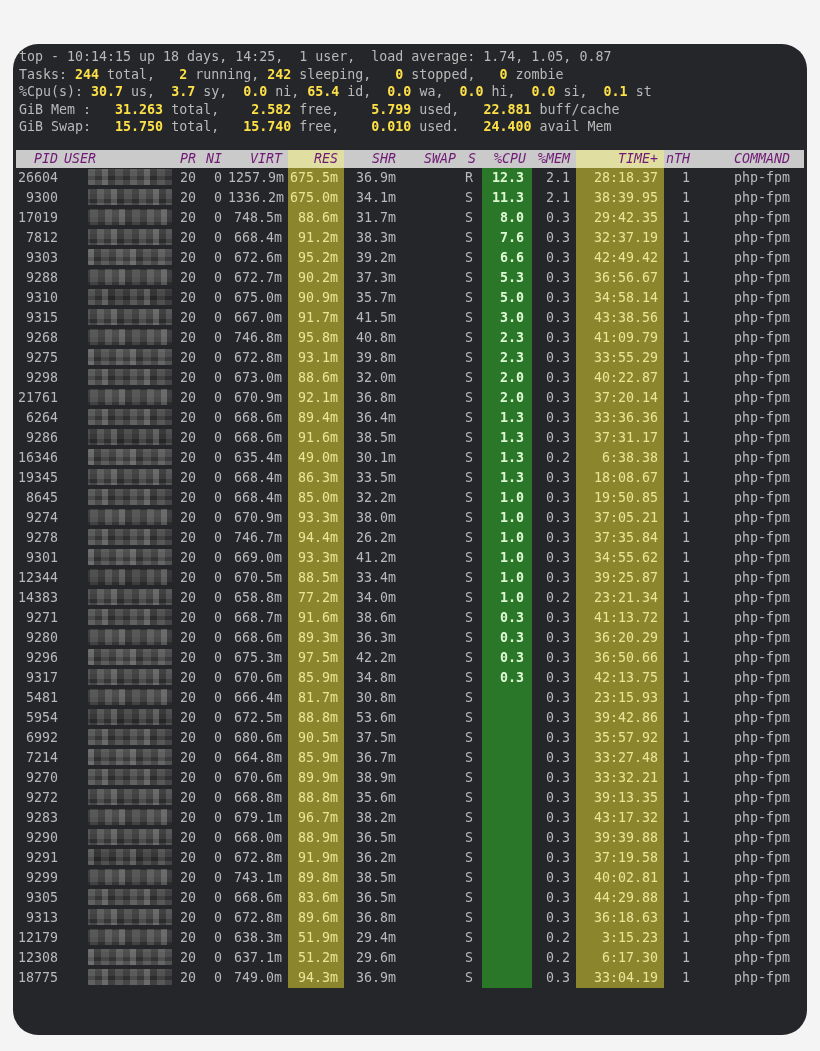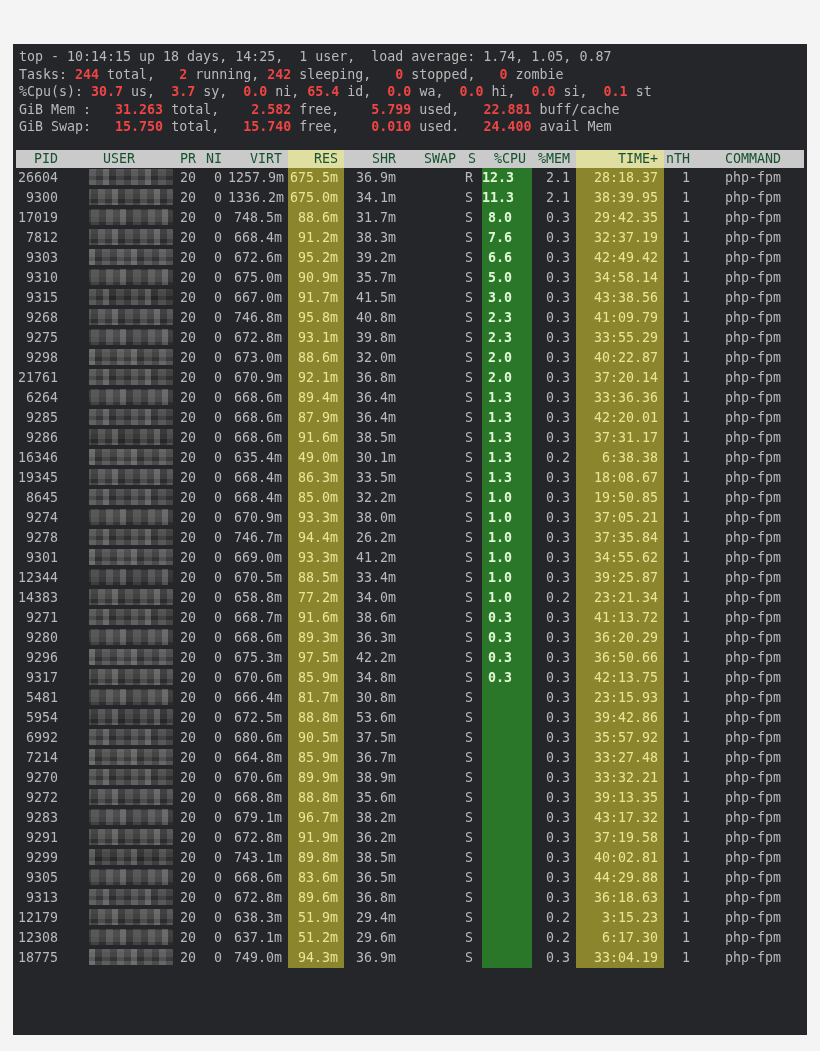--- a/index.html
+++ b/index.html
@@ -1,35 +1,35 @@
 <!DOCTYPE html>
 <html><head>
 <meta charset="utf-8">
 <style>
   * { margin:0; padding:0; box-sizing:border-box; }
   html,body { width:820px; background:#f4f4f4; }
   .page { position:relative; width:820px; height:1051px; background:#f4f4f4; overflow:hidden;
           font-family:"DejaVu Sans Mono","Liberation Mono",monospace; }
   .terminal { position:absolute; left:13px; top:44px; width:794px; height:991px;
-              background:#25262a; overflow:hidden; }
+              background:#25262a; overflow:hidden;border-radius:25px; }
   .summary { padding:4px 0 0 6px; font-size:13.3px; line-height:17.6px;
              color:#b9b9b9; white-space:pre; }
-  .summary b { color:#ef4444; font-weight:bold; }
+  .summary b { color:#fde047; font-weight:bold; }
   .spacer { height:14px; }
   table { border-collapse:collapse; table-layout:fixed; width:788px; margin-left:3px; }
   th, td { font-size:13.3px; font-weight:normal; height:17.63px; padding:0 6px 0 0;
            white-space:pre; overflow:hidden; text-align:right; color:#b9b9b9; }
-  thead th { background:#cacaca; color:#14532d; }
+  thead th { background:#cacaca; color:#701a75;font-style:italic; }
   thead th.hl { background:#e1dea1; }
-  td.c-user, th.c-user { text-align:center; padding:0; }
-  td.c-command, th.c-command { padding-right:23px; }
+  td.c-user, th.c-user { text-align:left; padding:0; }
+  td.c-command, th.c-command { padding-right:14px; }
   td.olive { background:#8b852d; color:#eae597; }
   td.green { background:#2a772a; color:#def8d2; font-weight:bold; }
   td.c-s { padding-right:9px; }
-  td.c-cpu { padding-right:20px; }
+  td.c-cpu { padding-right:8px; }
   .blur { display:inline-block; width:84px; height:16px; margin:1px 0 0 24px;
           background-color:#3c3c3c; border-radius:1px;
           background-image:
             repeating-linear-gradient(90deg, rgba(255,255,255,.13) 0 7px, rgba(255,255,255,.02) 7px 14px,
               rgba(255,255,255,.18) 14px 20px, rgba(0,0,0,.12) 20px 27px,
               rgba(255,255,255,.08) 27px 35px, rgba(0,0,0,.05) 35px 42px),
             repeating-linear-gradient(0deg, rgba(255,255,255,.07) 0 5px, rgba(0,0,0,.16) 5px 9px, rgba(255,255,255,.04) 9px 14px); }
   tbody tr:nth-child(2n) .blur { background-position: 9px 2px, 0 3px; }
   tbody tr:nth-child(3n) .blur { background-position: 17px 1px, 0 6px; }
   tbody tr:nth-child(5n) .blur { background-position: 28px 3px, 0 1px; background-color:#424242; }
@@ -152,20 +152,36 @@
             <td class="c-shr">39.2m</td>
             <td class="c-swap"></td>
             <td class="c-s">S</td>
             <td class="c-cpu green">6.6</td>
             <td class="c-mem">0.3</td>
             <td class="c-time olive">42:49.42</td>
             <td class="c-nth">1</td>
             <td class="c-command">php-fpm</td>
           </tr>
           <tr>
+            <td class="c-pid">9288</td>
+            <td class="c-user"><span class="blur"></span></td>
+            <td class="c-pr">20</td>
+            <td class="c-ni">0</td>
+            <td class="c-virt">672.7m</td>
+            <td class="c-res olive">90.2m</td>
+            <td class="c-shr">37.3m</td>
+            <td class="c-swap"></td>
+            <td class="c-s">S</td>
+            <td class="c-cpu green">5.3</td>
+            <td class="c-mem">0.3</td>
+            <td class="c-time olive">36:56.67</td>
+            <td class="c-nth">1</td>
+            <td class="c-command">php-fpm</td>
+          </tr>
+          <tr>
             <td class="c-pid">9310</td>
             <td class="c-user"><span class="blur"></span></td>
             <td class="c-pr">20</td>
             <td class="c-ni">0</td>
             <td class="c-virt">675.0m</td>
             <td class="c-res olive">90.9m</td>
             <td class="c-shr">35.7m</td>
             <td class="c-swap"></td>
             <td class="c-s">S</td>
             <td class="c-cpu green">5.0</td>
@@ -264,36 +280,20 @@
             <td class="c-shr">36.4m</td>
             <td class="c-swap"></td>
             <td class="c-s">S</td>
             <td class="c-cpu green">1.3</td>
             <td class="c-mem">0.3</td>
             <td class="c-time olive">33:36.36</td>
             <td class="c-nth">1</td>
             <td class="c-command">php-fpm</td>
           </tr>
           <tr>
-            <td class="c-pid">9285</td>
-            <td class="c-user"><span class="blur"></span></td>
-            <td class="c-pr">20</td>
-            <td class="c-ni">0</td>
-            <td class="c-virt">668.6m</td>
-            <td class="c-res olive">87.9m</td>
-            <td class="c-shr">36.4m</td>
-            <td class="c-swap"></td>
-            <td class="c-s">S</td>
-            <td class="c-cpu green">1.3</td>
-            <td class="c-mem">0.3</td>
-            <td class="c-time olive">42:20.01</td>
-            <td class="c-nth">1</td>
-            <td class="c-command">php-fpm</td>
-          </tr>
-          <tr>
             <td class="c-pid">9286</td>
             <td class="c-user"><span class="blur"></span></td>
             <td class="c-pr">20</td>
             <td class="c-ni">0</td>
             <td class="c-virt">668.6m</td>
             <td class="c-res olive">91.6m</td>
             <td class="c-shr">38.5m</td>
             <td class="c-swap"></td>
             <td class="c-s">S</td>
             <td class="c-cpu green">1.3</td>
@@ -596,20 +596,36 @@
             <td class="c-pr">20</td>
             <td class="c-ni">0</td>
             <td class="c-virt">679.1m</td>
             <td class="c-res olive">96.7m</td>
             <td class="c-shr">38.2m</td>
             <td class="c-swap"></td>
             <td class="c-s">S</td>
             <td class="c-cpu green"></td>
             <td class="c-mem">0.3</td>
             <td class="c-time olive">43:17.32</td>
+            <td class="c-nth">1</td>
+            <td class="c-command">php-fpm</td>
+          </tr>
+          <tr>
+            <td class="c-pid">9290</td>
+            <td class="c-user"><span class="blur"></span></td>
+            <td class="c-pr">20</td>
+            <td class="c-ni">0</td>
+            <td class="c-virt">668.0m</td>
+            <td class="c-res olive">88.9m</td>
+            <td class="c-shr">36.5m</td>
+            <td class="c-swap"></td>
+            <td class="c-s">S</td>
+            <td class="c-cpu green"></td>
+            <td class="c-mem">0.3</td>
+            <td class="c-time olive">39:39.88</td>
             <td class="c-nth">1</td>
             <td class="c-command">php-fpm</td>
           </tr>
           <tr>
             <td class="c-pid">9291</td>
             <td class="c-user"><span class="blur"></span></td>
             <td class="c-pr">20</td>
             <td class="c-ni">0</td>
             <td class="c-virt">672.8m</td>
             <td class="c-res olive">91.9m</td>

